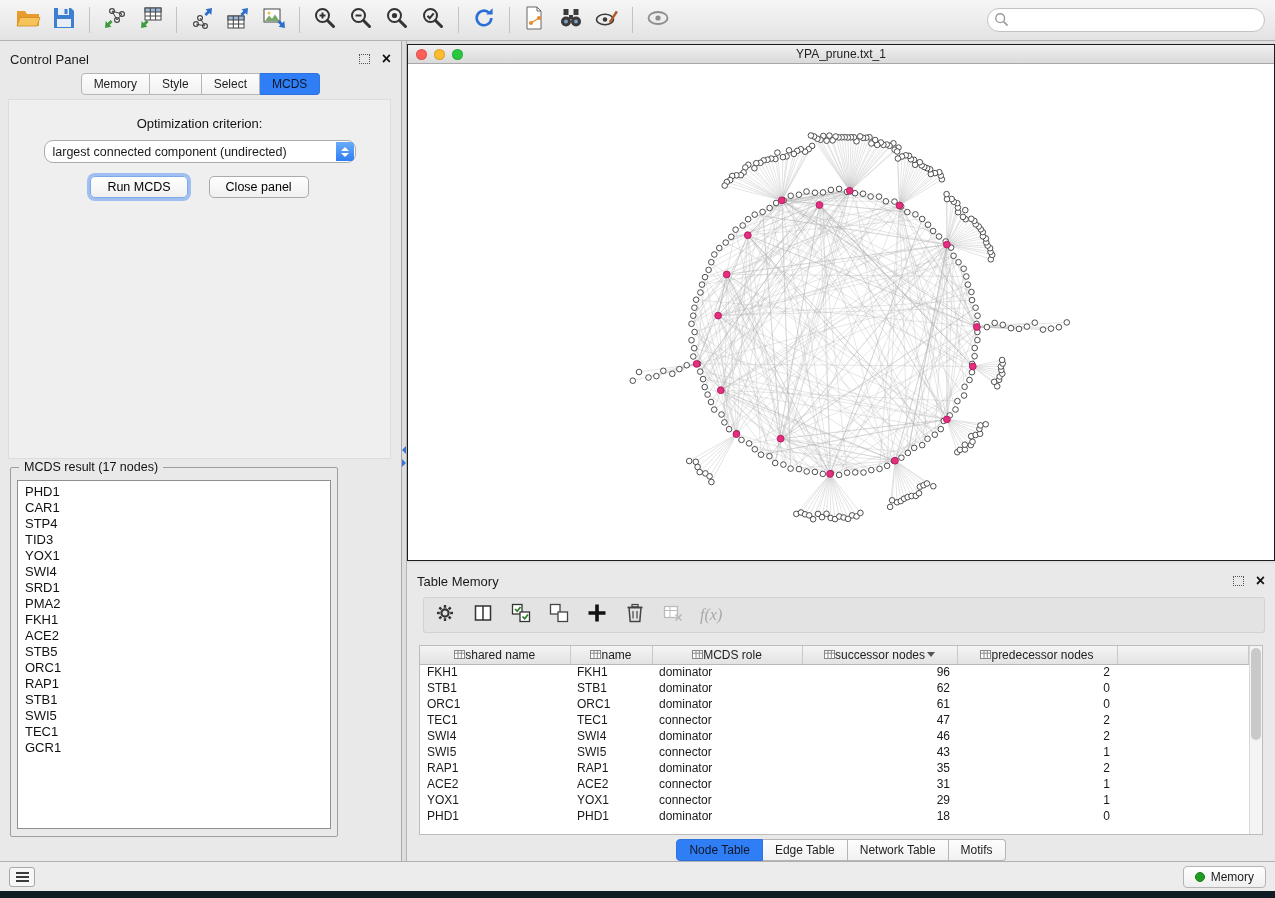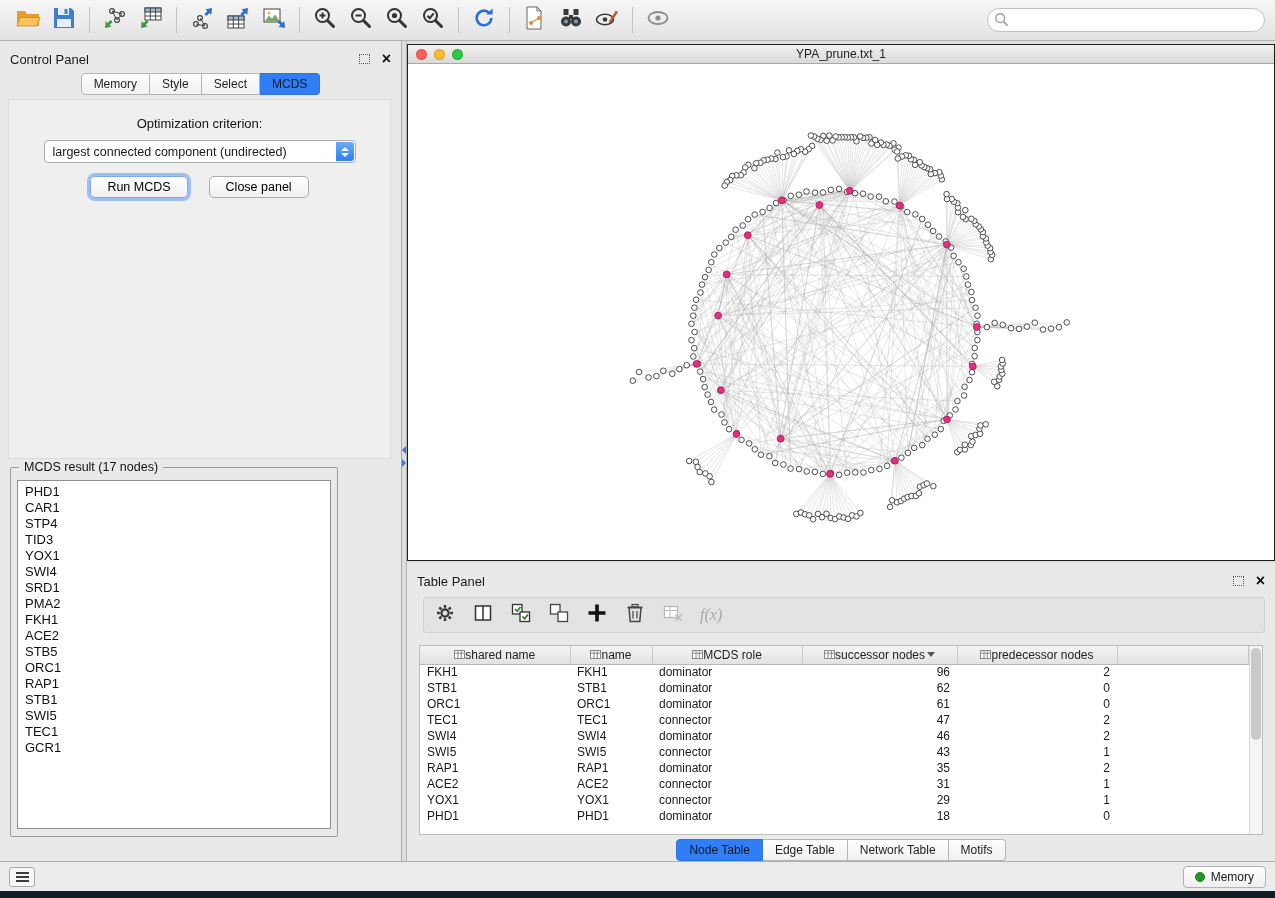--- a/index.html
+++ b/index.html
@@ -33,21 +33,21 @@
   .seg:last-child{border-radius:0 4px 4px 0}
   .seg.active{background:#2f7ef5;border-color:#2f73df;color:#0f172a}
   
   .control-panel{position:absolute;left:0;top:41px;width:402px;height:820px;
     background:#e9e9e9;border-right:1px solid #a9a9a9}
   .cp-tabs{margin-top:4px}
   .cp-content{position:absolute;left:8px;right:10px;top:58px;height:360px;
     background:#efefef;border:1px solid #dcdcdc;text-align:center;padding-top:16px}
   .criterion-label{font-size:13px;color:#111}
   .combo{position:relative;width:312px;height:23px;margin:9px auto 0 auto;background:#fff;
-    border:1px solid #ababab;border-radius:4px;text-align:left;cursor:default}
+    border:1px solid #ababab;border-radius:9px;text-align:left;cursor:default}
   .combo-text{display:block;padding:4px 24px 0 8px;font-size:12.5px;white-space:nowrap;overflow:hidden}
   .combo-stepper{position:absolute;right:1px;top:1px;bottom:1px;width:18px;border-radius:0 3px 3px 0;
     background:linear-gradient(#6aabfa,#2f7ef5);display:flex;flex-direction:column;align-items:center;justify-content:center;gap:2px}
   .combo-stepper .up{width:0;height:0;border-left:4px solid transparent;border-right:4px solid transparent;border-bottom:4px solid #fff}
   .combo-stepper .down{width:0;height:0;border-left:4px solid transparent;border-right:4px solid transparent;border-top:4px solid #fff}
   .btn-row{margin-top:13px;display:flex;justify-content:center;gap:21px}
   .mac-btn{height:22px;padding:0 16px;font-size:12.5px;font-family:"Liberation Sans",sans-serif;
     background:linear-gradient(#ffffff,#f0f0f0);border:1px solid #ababab;border-radius:5px;cursor:default}
   .focus-ring{box-shadow:0 0 0 3px rgba(92,152,246,.55);border-color:#7da9e8}
   .mcds-group{position:absolute;left:10px;width:328px;top:426px;height:370px;
@@ -1100,21 +1100,21 @@
           <circle cx="318.7" cy="210.4" r="3.4" fill="#e62e7f" stroke="#b21b5f" stroke-width="0.9"></circle>
           <circle cx="310.1" cy="251.6" r="3.4" fill="#e62e7f" stroke="#b21b5f" stroke-width="0.9"></circle>
           <circle cx="312.8" cy="326.2" r="3.4" fill="#e62e7f" stroke="#b21b5f" stroke-width="0.9"></circle>
           <circle cx="372.6" cy="374.7" r="3.4" fill="#e62e7f" stroke="#b21b5f" stroke-width="0.9"></circle>
         </svg>
     </div>
   </div>
 
   <div class="table-panel">
     <div class="panel-header">
-      <span>Table Panel</span>
+      <span>Table Memory</span>
       <span class="spacer"></span>
       <span class="float-box"></span>
       <span class="close-x"></span>
     </div>
     <div class="tp-toolbar" id="tp-toolbar">
         <div class="tp-ico">
           <span><svg width="22" height="22" viewBox="0 0 22 22">
               <circle cx="11" cy="11" r="3.6" fill="none" stroke="#333" stroke-width="2.2"></circle>
               <line x1="16.2" y1="11.0" x2="19.0" y2="11.0" stroke="#333" stroke-width="2.4"></line>
               <line x1="14.7" y1="14.7" x2="16.7" y2="16.7" stroke="#333" stroke-width="2.4"></line>

